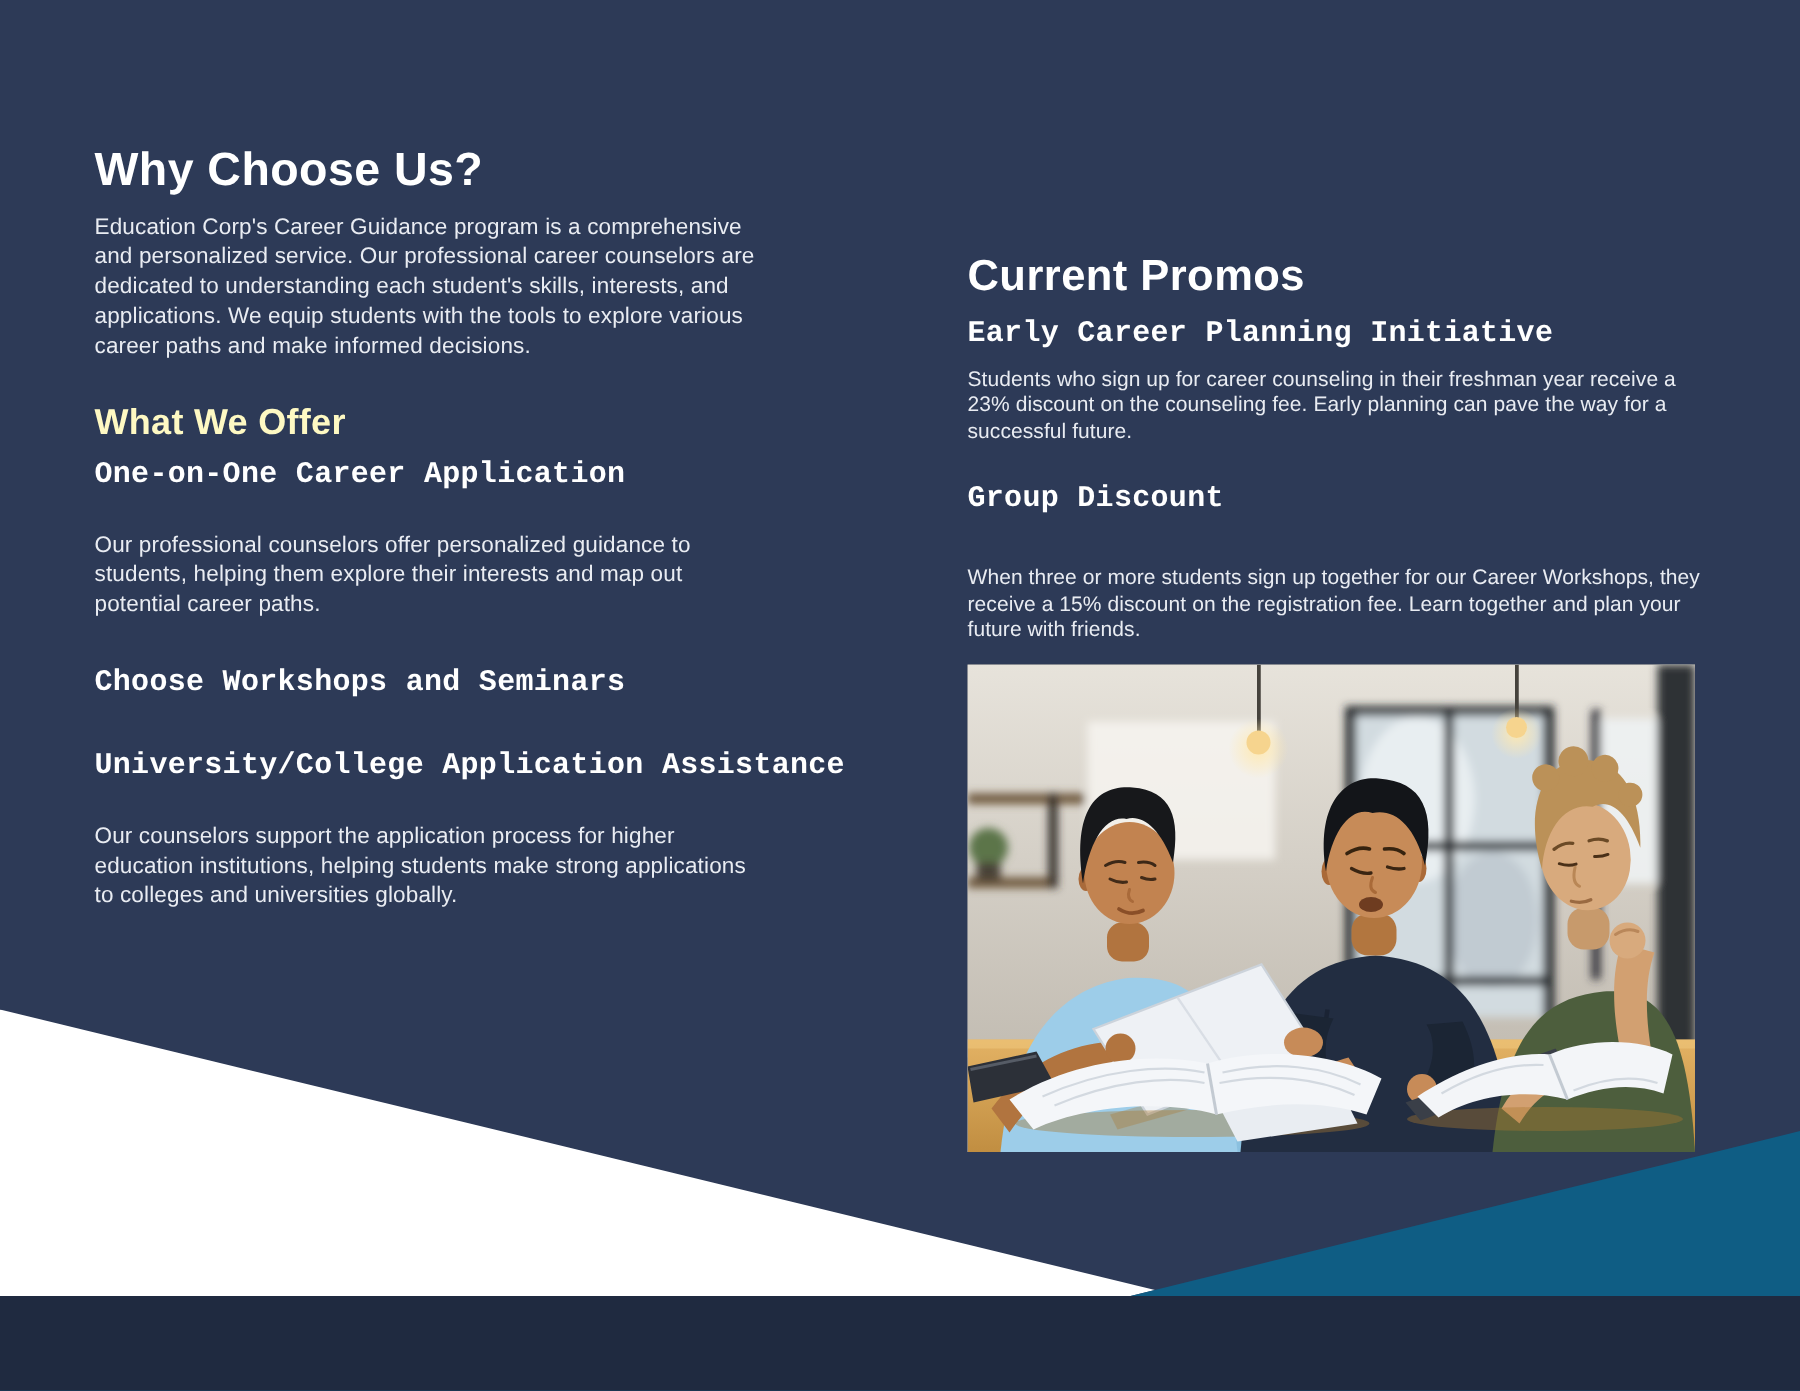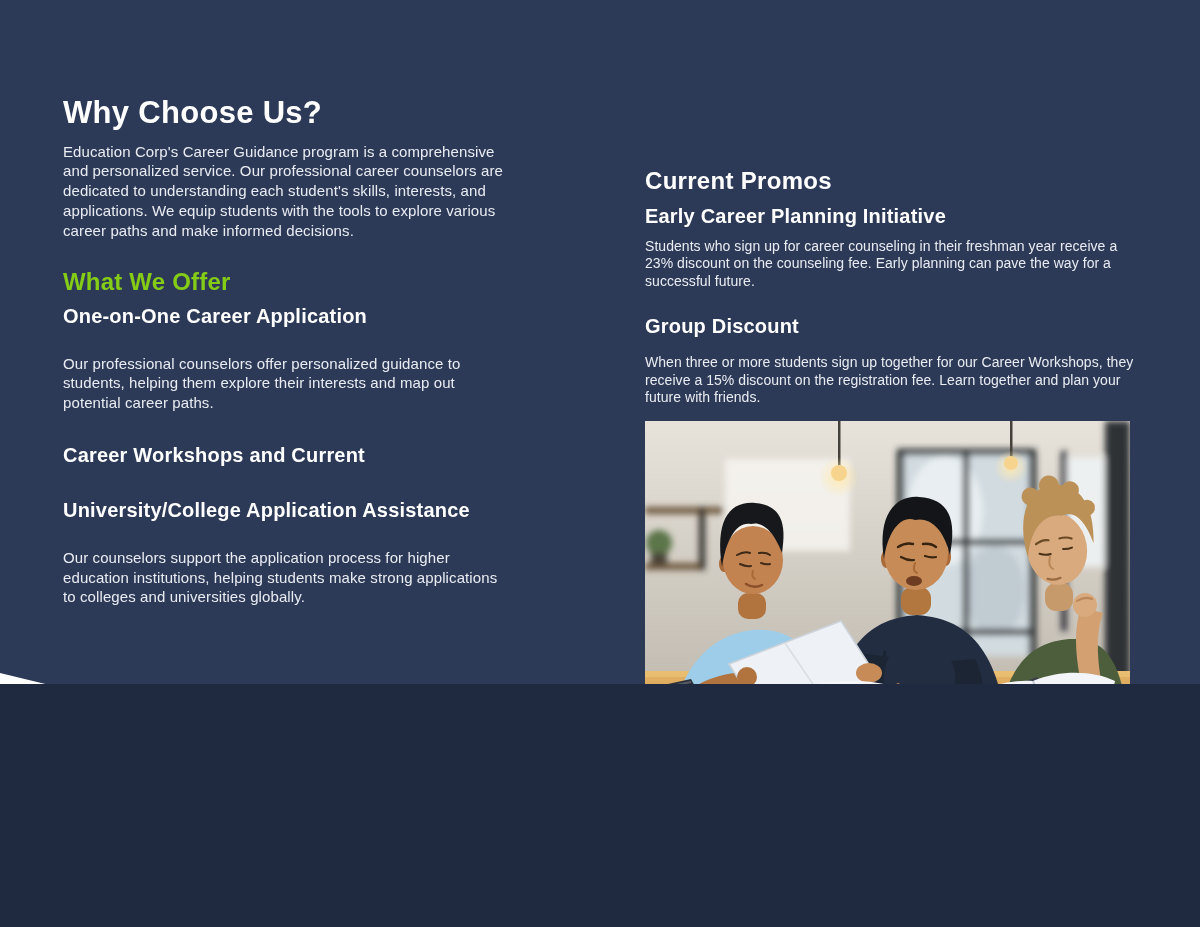--- a/index.html
+++ b/index.html
@@ -1,50 +1,50 @@
 <!DOCTYPE html>
 <html><head>
 <meta charset="utf-8">
 <style>
   * { margin:0; padding:0; box-sizing:border-box; }
   html,body { background:#1f2a40; }
   body { width:1200px; height:927px; font-family:"Liberation Sans","DejaVu Sans",sans-serif; }
 
   .page {
-    position:relative; width:1200px; height:684px;
+    position:relative; width:1200px; height:864px;
     background:#2d3a57; overflow:hidden;
   }
 
   
   .wedge { position:absolute; inset:0; }
   .wedge-white { background:#ffffff; clip-path:polygon(0 673px, 770px 860px, 498px 927px, 0 927px); }
   .wedge-teal  { background:#0f5d84; clip-path:polygon(498px 927px, 1200px 754px, 1200px 927px); }
 
   
   .col-left  { position:absolute; left:63px;  top:95px;  width:447px; color:#e9ecf2; }
   .col-right { position:absolute; left:645px; top:167px; width:502px; color:#e9ecf2; }
 
   h1 { color:#ffffff; font-weight:700; letter-spacing:.3px; }
   .col-left  h1 { font-size:31px; line-height:1.15; }
-  .col-right h1 { font-size:24px; line-height:1.2; }
-
-  h2 { color:#84cc16; font-size:24px; font-weight:700; margin-top:27px; letter-spacing:.2px; }
-  h3 { color:#ffffff; font-size:20px; font-weight:700; letter-spacing:.2px; white-space:nowrap; }
+  .col-right h1 { font-size:29px; line-height:1.2; }
+
+  h2 { color:#fef9c3; font-size:24px; font-weight:700; margin-top:27px; letter-spacing:.2px; }
+  h3 { color:#ffffff; font-size:20px; font-weight:700; letter-spacing:.2px; white-space:nowrap;font-family:Liberation Mono, monospace; }
 
   .intro { margin-top:11px; font-size:15px; line-height:1.32; letter-spacing:.1px; }
 
   .offer { margin-top:32px; }
   .offer:first-of-type { margin-top:9px; }
   .offer p { margin-top:26px; font-size:15px; line-height:1.3; letter-spacing:.1px; }
 
   .promo h3 { margin-top:9px; }
   .promo p  { margin-top:10px; font-size:14px; line-height:1.25; letter-spacing:.05px; }
   .promo + .promo { margin-top:25px; }
   .promo + .promo h3 { margin-top:0; }
-  .promo + .promo p  { margin-top:16px; }
+  .promo + .promo p  { margin-top:32px; }
 
   figure.photo {
     margin-top:14px; width:485px; height:325px; overflow:hidden;
     background:#c9c3ba;
   }
   figure.photo svg { display:block; }
 </style>
 </head>
 <body>
 
@@ -58,21 +58,21 @@
     <p class="intro">Education Corp's Career Guidance program is a comprehensive and personalized service. Our professional career counselors are dedicated to understanding each student's skills, interests, and applications. We equip students with the tools to explore various career paths and make informed decisions.</p>
 
     <h2>What We Offer</h2>
 
     <div class="offer">
       <h3>One-on-One Career Application</h3>
       <p>Our professional counselors offer personalized guidance to students, helping them explore their interests and map out potential career paths.</p>
     </div>
 
     <div class="offer">
-      <h3>Career Workshops and Current</h3>
+      <h3>Choose Workshops and Seminars</h3>
     </div>
 
     <div class="offer">
       <h3>University/College Application Assistance</h3>
       <p>Our counselors support the application process for higher education institutions, helping students make strong applications to colleges and universities globally.</p>
     </div>
   </section>
 
   <section class="col-right">
     <h1>Current Promos</h1>

